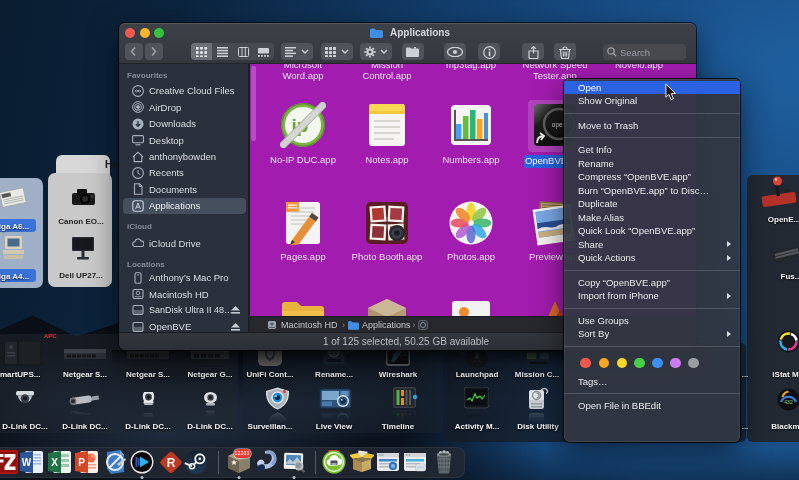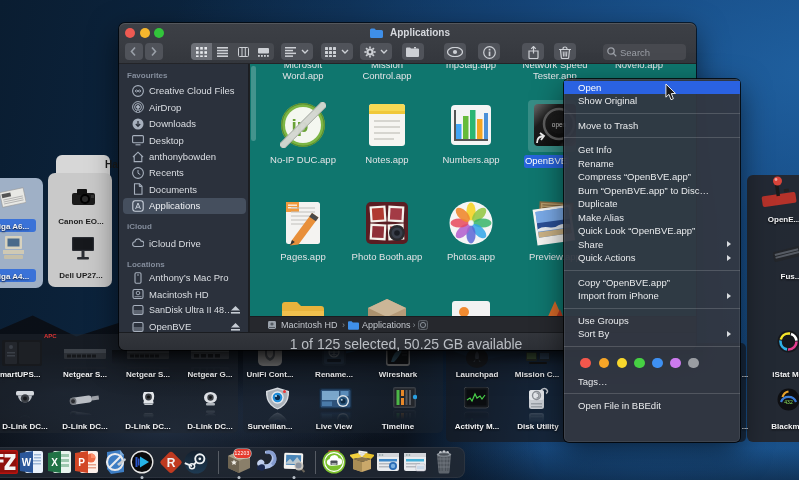--- a/index.html
+++ b/index.html
@@ -44,30 +44,30 @@
   .tbtn { position:absolute; top:20px; height:17px; border-radius:4px; background:#50535a; }
 
   
   #sbar { position:absolute; left:0; top:40.5px; width:130px; bottom:18px;
      background:#2b313c; border-radius:0; border-right:1px solid #1b1d22; }
   .shead { position:absolute; left:8px; font-size:8px; line-height:12px; font-weight:bold; color:#848d9c; }
   .sitem { position:absolute; left:30px; font-size:9.5px; line-height:13px; color:#dcdfe4; white-space:nowrap; }
   .sic  { position:absolute; left:13px; width:12px; height:12px; }
 
   
-  #fcontent { position:absolute; left:131px; top:40.5px; right:0; bottom:34px; background:#0f766e; overflow:hidden; }
+  #fcontent { position:absolute; left:131px; top:40.5px; right:0; bottom:34px; background:#a21caf; overflow:hidden; }
   .flab { position:absolute; transform:translateX(-50%); font-size:9.5px; color:#e2e3e6; white-space:nowrap; text-align:center; }
   .ficon { position:absolute; transform:translateX(-50%); }
 
   
   #pathbar { position:absolute; left:131px; right:0; bottom:18px; height:16px; background:#26282d; border-top:1px solid #1a1c20;
      font-size:9px; color:#c3c7cd; }
   #statusbar { position:absolute; left:0; right:0; bottom:0; height:18px; border-radius:0 0 6px 6px;
      background:linear-gradient(180deg,#33363c,#2c2f35); border-top:1px solid #1a1c20;
-     font-size:14px; color:#b9bdc3; }
+     font-size:10px; color:#b9bdc3; }
 
   
   #cmenu { position:absolute; left:564px; top:78.5px; width:175.5px; height:363px;
      background:rgba(49,55,65,.95); border-radius:5px;
      box-shadow:0 10px 30px rgba(0,0,0,.55), 0 0 0 1px rgba(0,0,0,.8), inset 0 0 0 1px rgba(255,255,255,.07);
      padding-top:2px; font-size:9.5px; color:#e8eaec; }
   .mi { height:13.5px; line-height:13.5px; padding-left:14px; position:relative; white-space:nowrap; }
   .mi .arr { position:absolute; right:9px; top:3.6px; width:0; height:0; border-left:4.5px solid #d9dce0; border-top:3.1px solid transparent; border-bottom:3.1px solid transparent; }
   .msep { height:11px; position:relative; }
   .msep:after { content:""; position:absolute; left:0; right:0; top:5px; height:1px; background:rgba(255,255,255,.16); }

